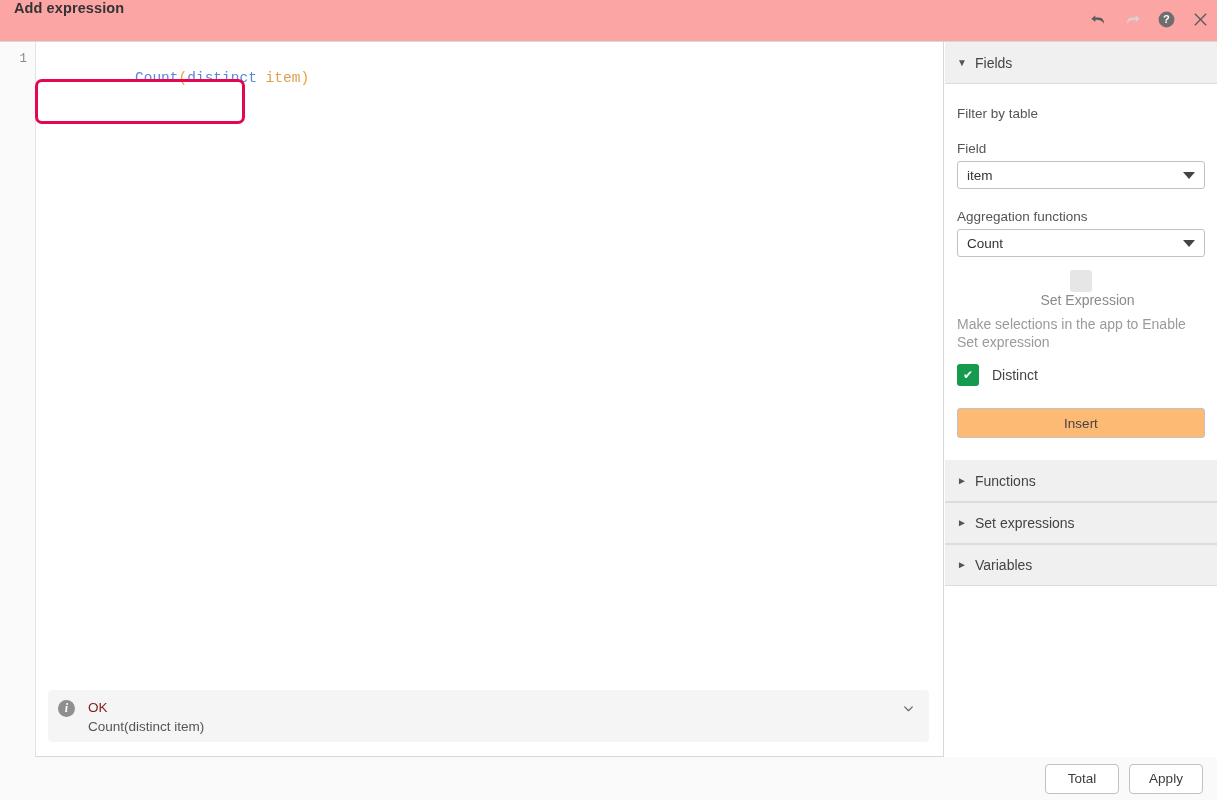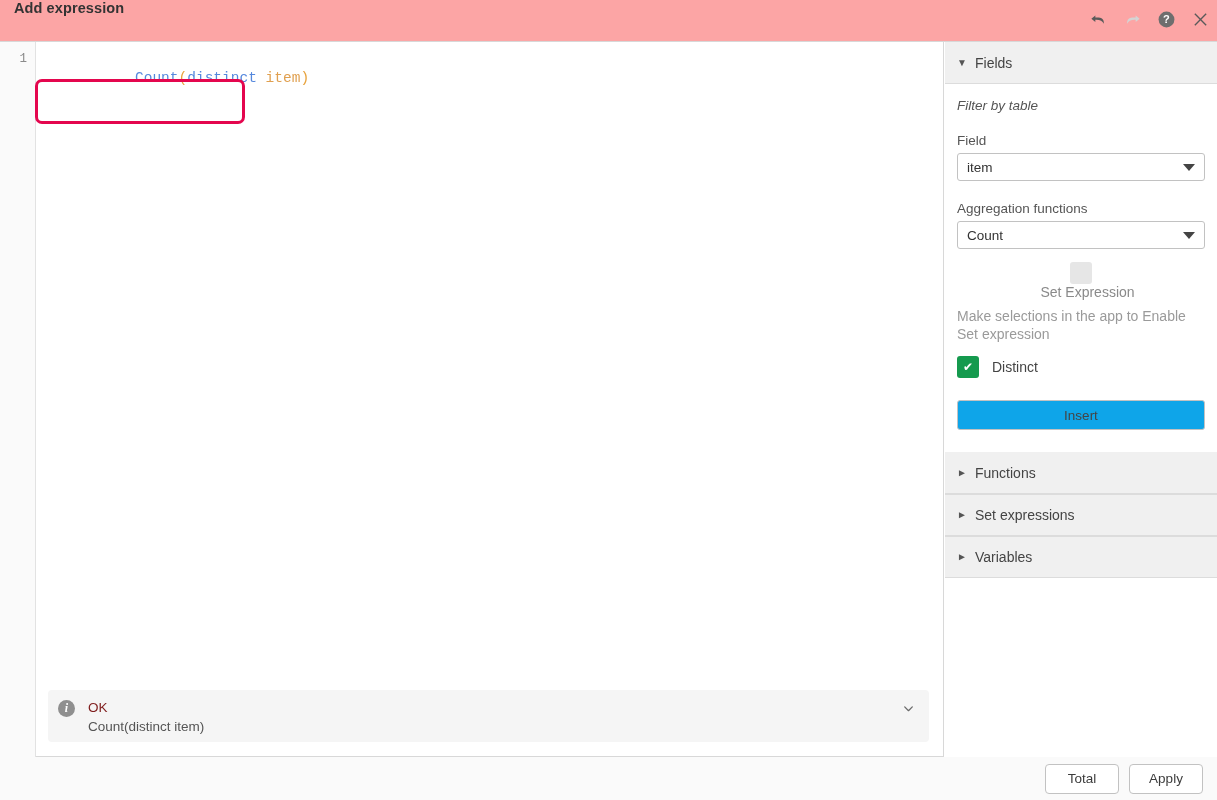--- a/index.html
+++ b/index.html
@@ -105,21 +105,21 @@
     border-bottom: 1px solid #dcdcdc; border-top: 1px solid #dcdcdc;
     display: flex; align-items: center; cursor: pointer;
     padding-left: 12px;
   }
   .accordion-head:first-child { border-top: 0; }
   .accordion-head .caret { width: 18px; font-size: 10px; color: #555; line-height: 1; }
   .accordion-head .label { font-size: 14px; color: #444; }
 
   .panel-body { padding: 14px 12px 0 12px; }
   .field-label { font-size: 13.5px; color: #555; margin-bottom: 5px; margin-top: 20px; }
-  .field-label.first { margin-top: 0; font-style: italic; }
+  .field-label.first { margin-top: 8px; }
 
   .select {
     position: relative; height: 28px; width: 100%;
     border: 1px solid #c2c2c2; border-radius: 3px; background: #fff;
     display: flex; align-items: center; padding: 0 30px 0 9px; cursor: pointer;
   }
   .select .val { font-size: 13.5px; color: #333; }
   .select .arrow {
     position: absolute; right: 9px; top: 50%; margin-top: -3px;
     width: 0; height: 0;
@@ -141,21 +141,21 @@
   }
   .check-label { font-size: 14px; color: #444; margin-left: 13px; }
   .check-label.muted { color: #8a8a8a; }
 
   .hint {
     font-size: 14px; color: #9a9a9a; line-height: 18px; margin-top: 7px;
   }
 
   .insert-btn {
     margin-top: 22px; width: 100%; height: 30px;
-    border: 1px solid #c2c2c2; border-radius: 3px; background: #0ea5e9;
+    border: 1px solid #c2c2c2; border-radius: 3px; background: #fdba74;
     font-family: "Liberation Sans", sans-serif; font-size: 13.5px; color: #444;
     cursor: pointer;
   }
 
   .panel-sections { margin-top: 22px; }
 
   
   .footer {
     position: absolute; left: 0; bottom: 0; width: 1217px; height: 43px;
     background: #fafafa;

